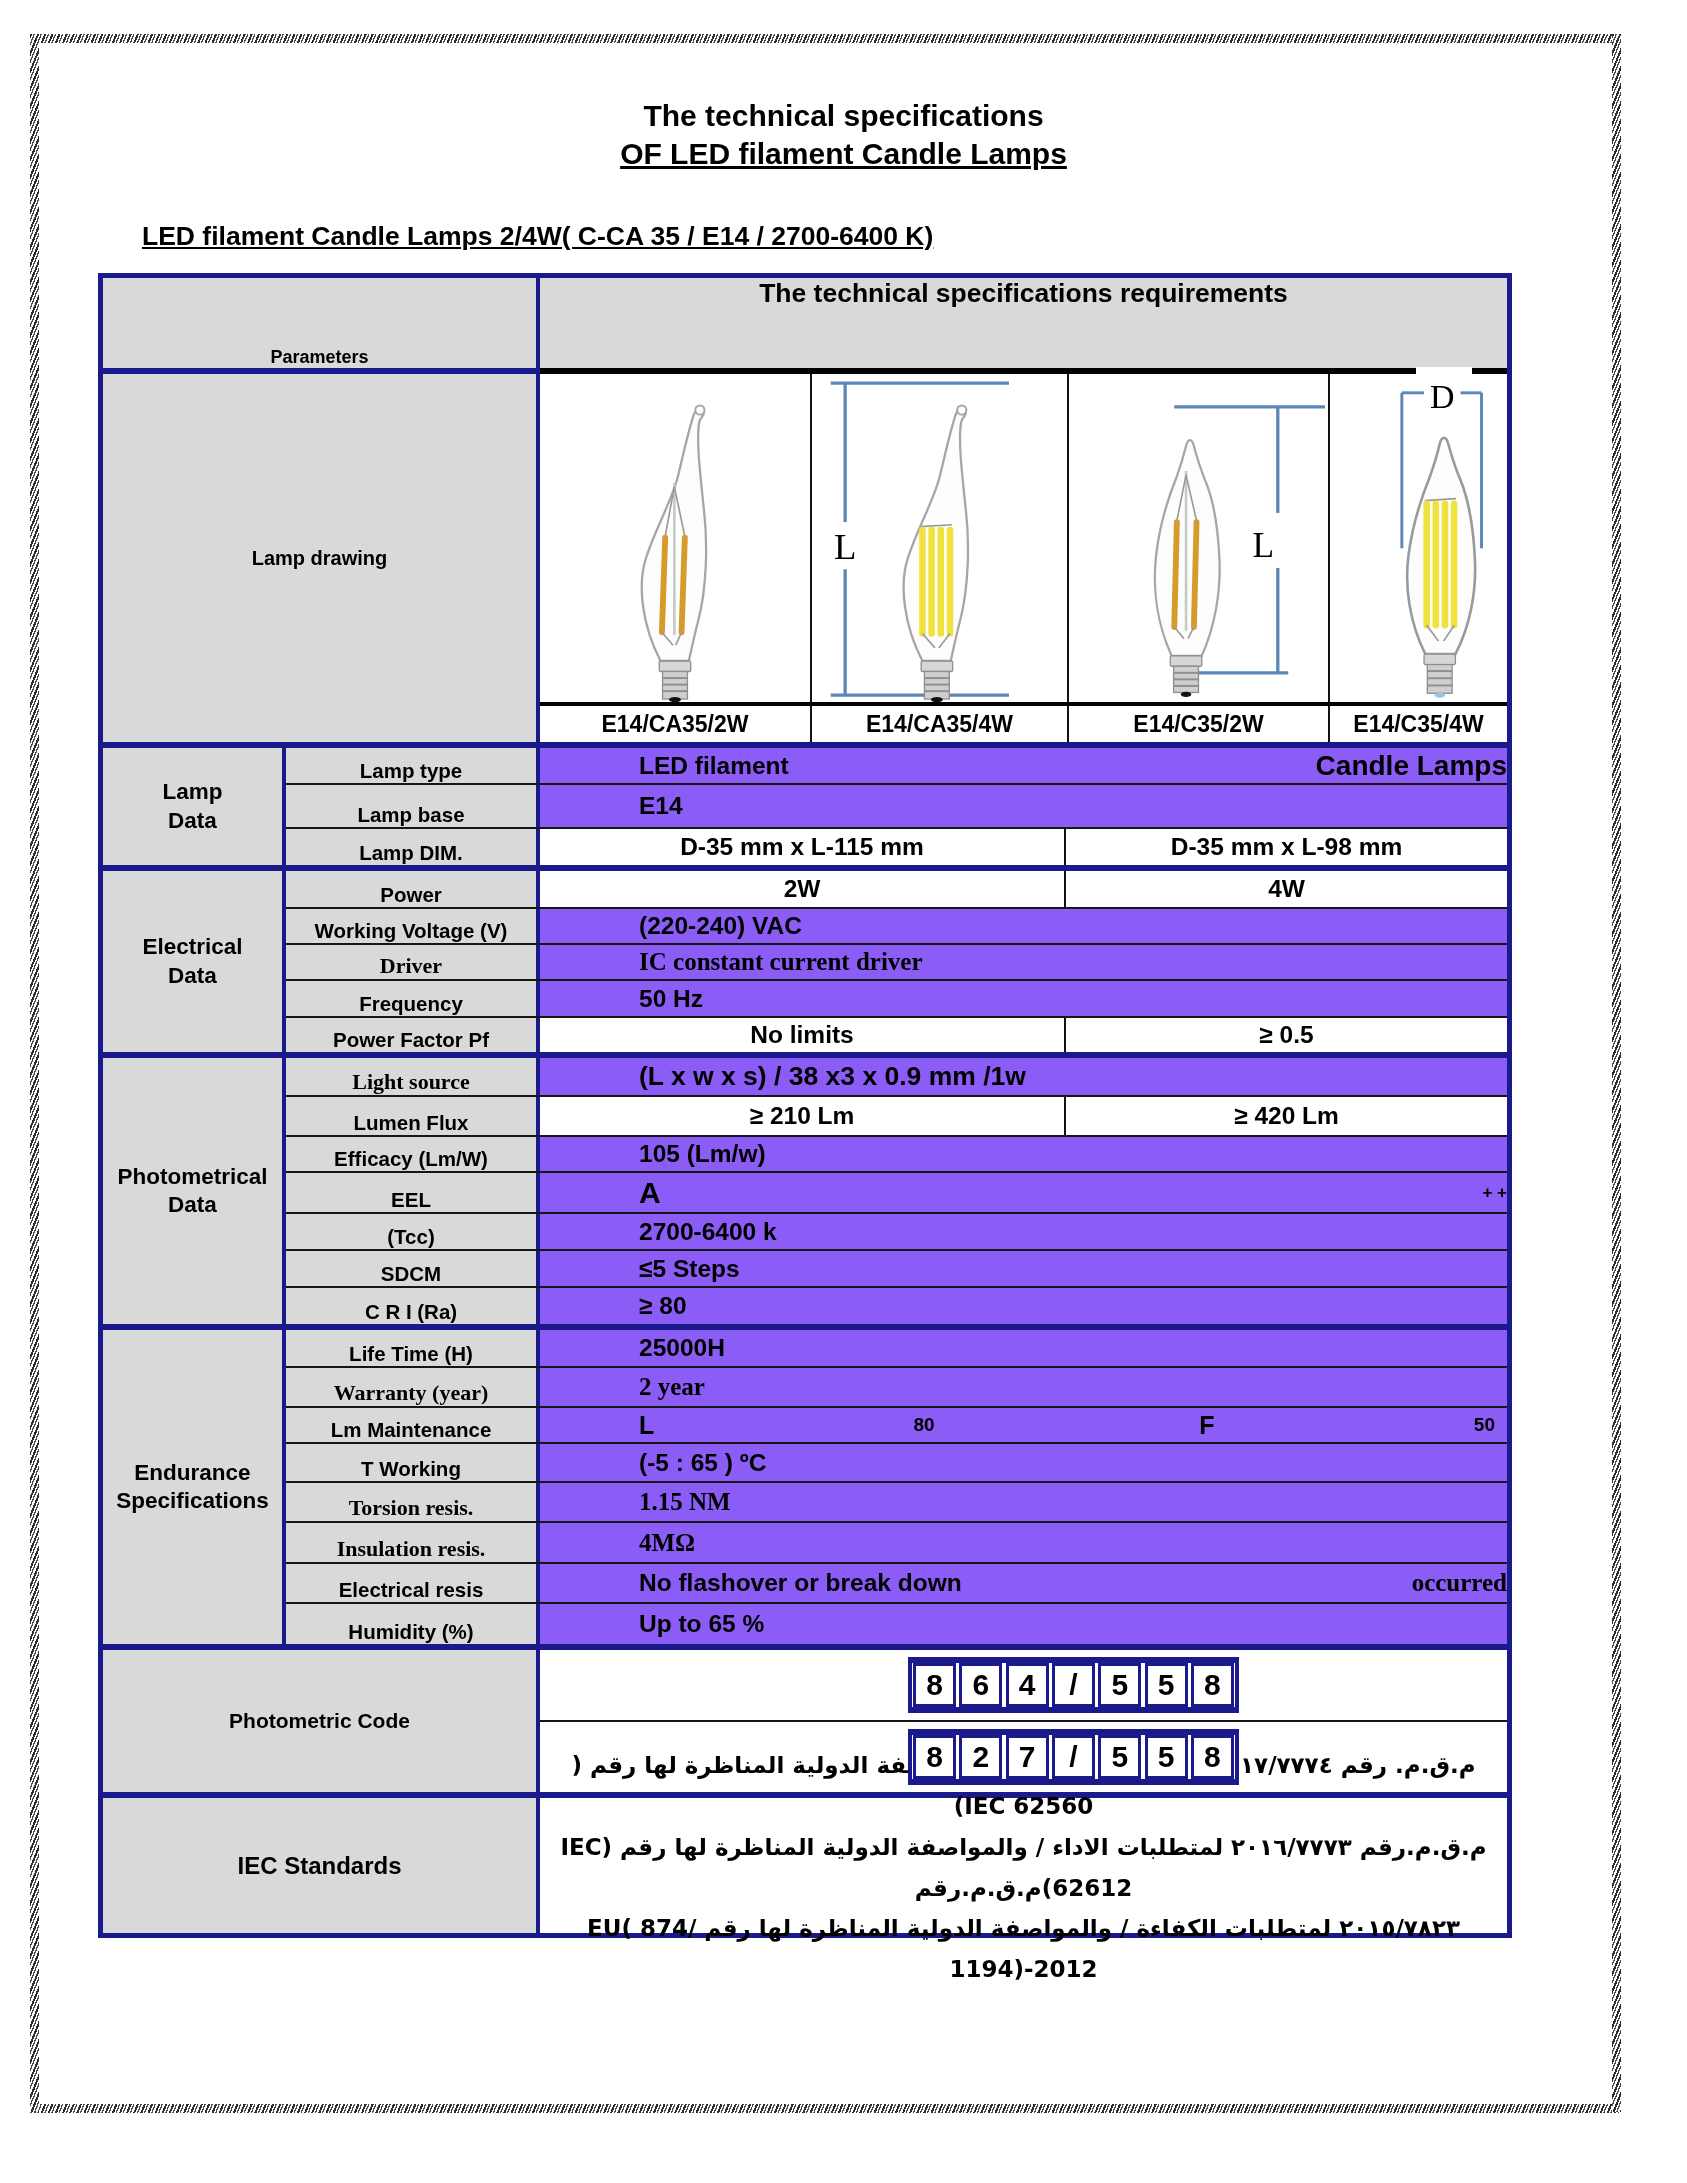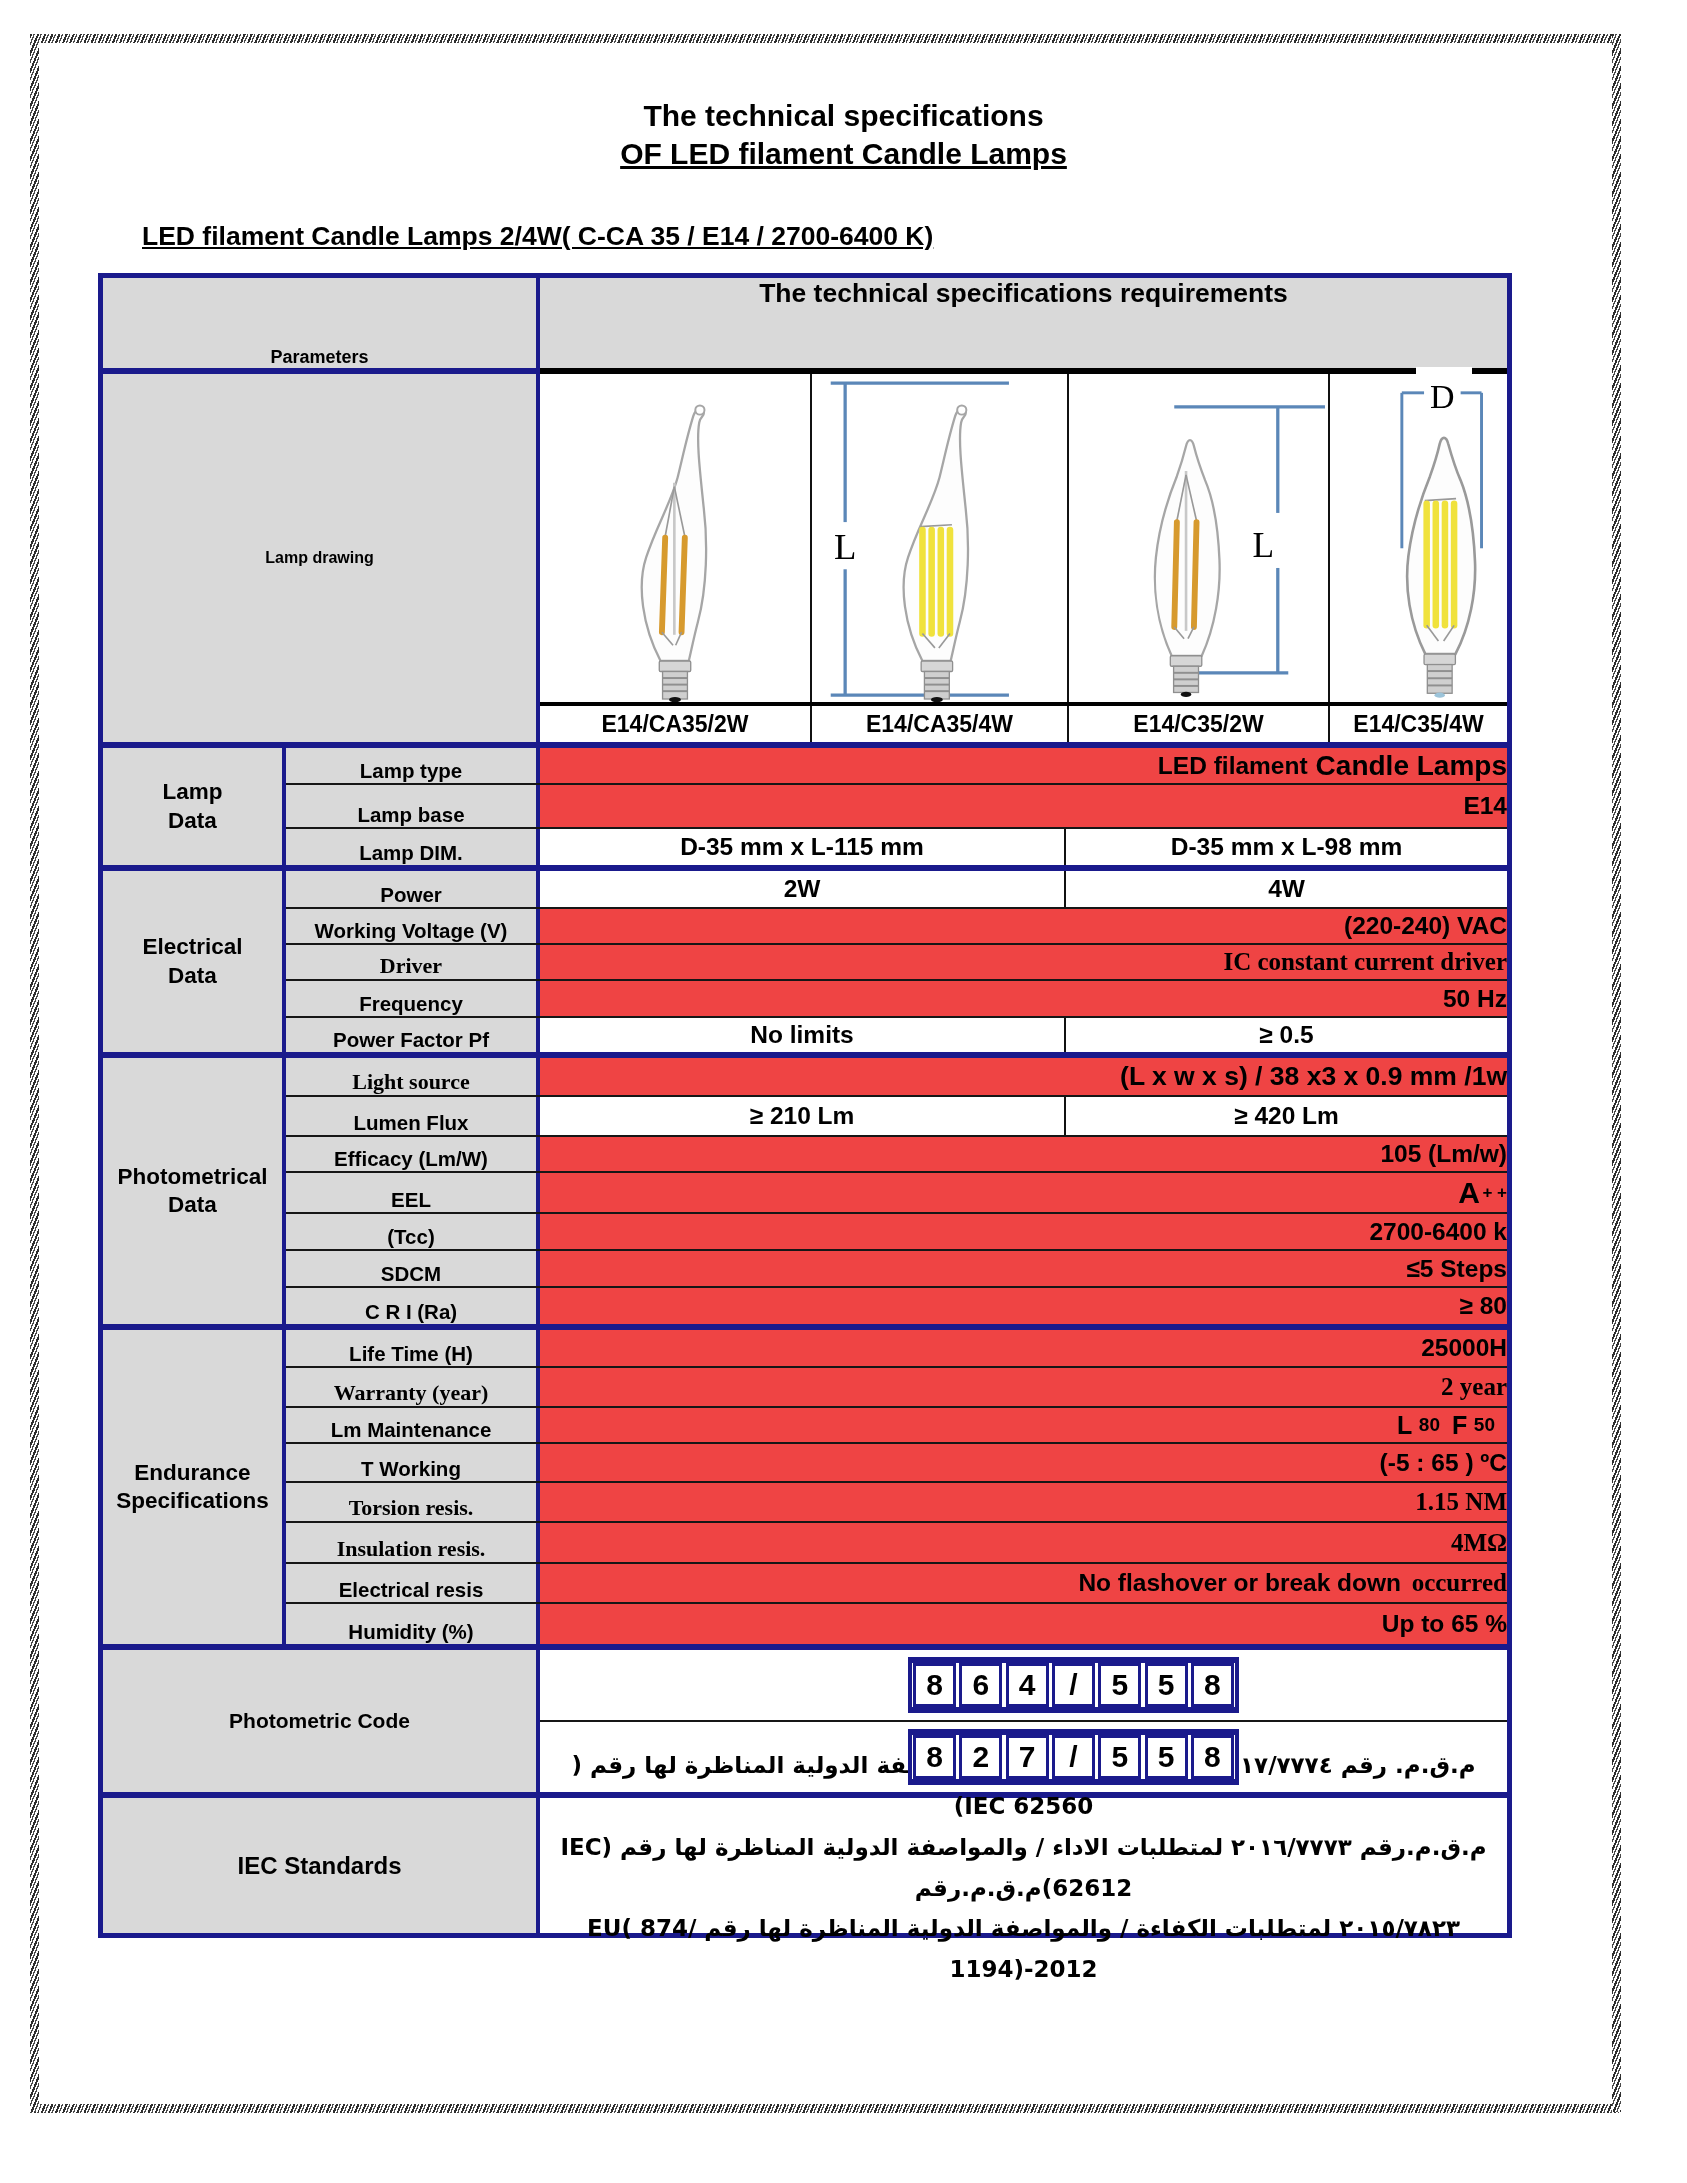--- a/index.html
+++ b/index.html
@@ -34,42 +34,42 @@
   .gcell-narrow{width:183px;}
   .gcell-wide{width:437px;}
   .gcell-wide span{max-width:370px;}
   .rows{flex:1;display:flex;flex-direction:column;box-sizing:border-box;}
   .row{display:flex;box-sizing:border-box;}
   .row + .row{border-top:2.6px solid #161616;}
   .pcell{width:254px;border-right:4px solid var(--navy);box-sizing:border-box;
          background:var(--gray);display:flex;align-items:flex-end;justify-content:center;
          text-align:center;font-weight:bold;font-size:20.5px;}
   .pcell .serif{font-family:"Liberation Serif", serif;font-size:22px;}
-  .vcell{flex:1;display:flex;align-items:center;justify-content:flex-end;
-         font-weight:bold;font-size:24.5px;background:#ef4444;box-sizing:border-box;}
+  .vcell{flex:1;display:flex;align-items:center;justify-content:space-between;
+         font-weight:bold;font-size:24.5px;background:#8b5cf6;box-sizing:border-box;}
   .bias{padding-left:99px;}
   .vsplit{flex:1;display:flex;box-sizing:border-box;}
   .vleft{width:526px;border-right:2.6px solid #111;}
   .vright{flex:1;}
   .vhalf{display:flex;align-items:center;justify-content:center;font-weight:bold;
          font-size:24.5px;box-sizing:border-box;}
   .serif-val{font-family:"Liberation Serif", serif;font-size:25px;}
   .emph{font-size:28px;margin-left:8px;}
   .eel-a{font-size:30px;}
   .eel-sup{font-size:17px;vertical-align:super;font-weight:bold;margin-left:2.6px;}
   .lm-big{font-size:25px;} .lm-small{font-size:19px;margin:0 12px 0 6.6px;}
 
   
   .hdr-left{font-size:18px;align-items:flex-end;}
   .hdr-right{flex:1;background:var(--gray);display:flex;justify-content:center;
              font-weight:bold;font-size:26.5px;}
 
   
   .lampdraw{border-top:none;height:374px;}
-  .lampdraw .gcell-wide{border-top:6px solid var(--navy);font-size:16px;}
+  .lampdraw .gcell-wide{border-top:6px solid var(--navy);font-size:20px;}
   .lampdraw .rows{border-top:6.6px solid #000;}
   .drawrow{display:flex;height:331px;}
   .lampcell{position:relative;background:#fff;box-sizing:border-box;}
   .lampcell + .lampcell{border-left:2px solid #111;}
   .lampcell svg{position:absolute;left:0;top:0;width:100%;height:100%;}
   .c1{width:270px;} .c2{width:257px;} .c3{width:261px;} .c4{width:179px;}
   .notch{position:absolute;top:-6.6px;left:86px;width:56px;height:6.6px;background:#fff;}
   .modelrow{display:flex;height:36px;border-top:4.6px solid #000;}
   .modelcell{display:flex;align-items:center;justify-content:center;font-weight:bold;
              font-size:23px;box-sizing:border-box;background:#fff;}

